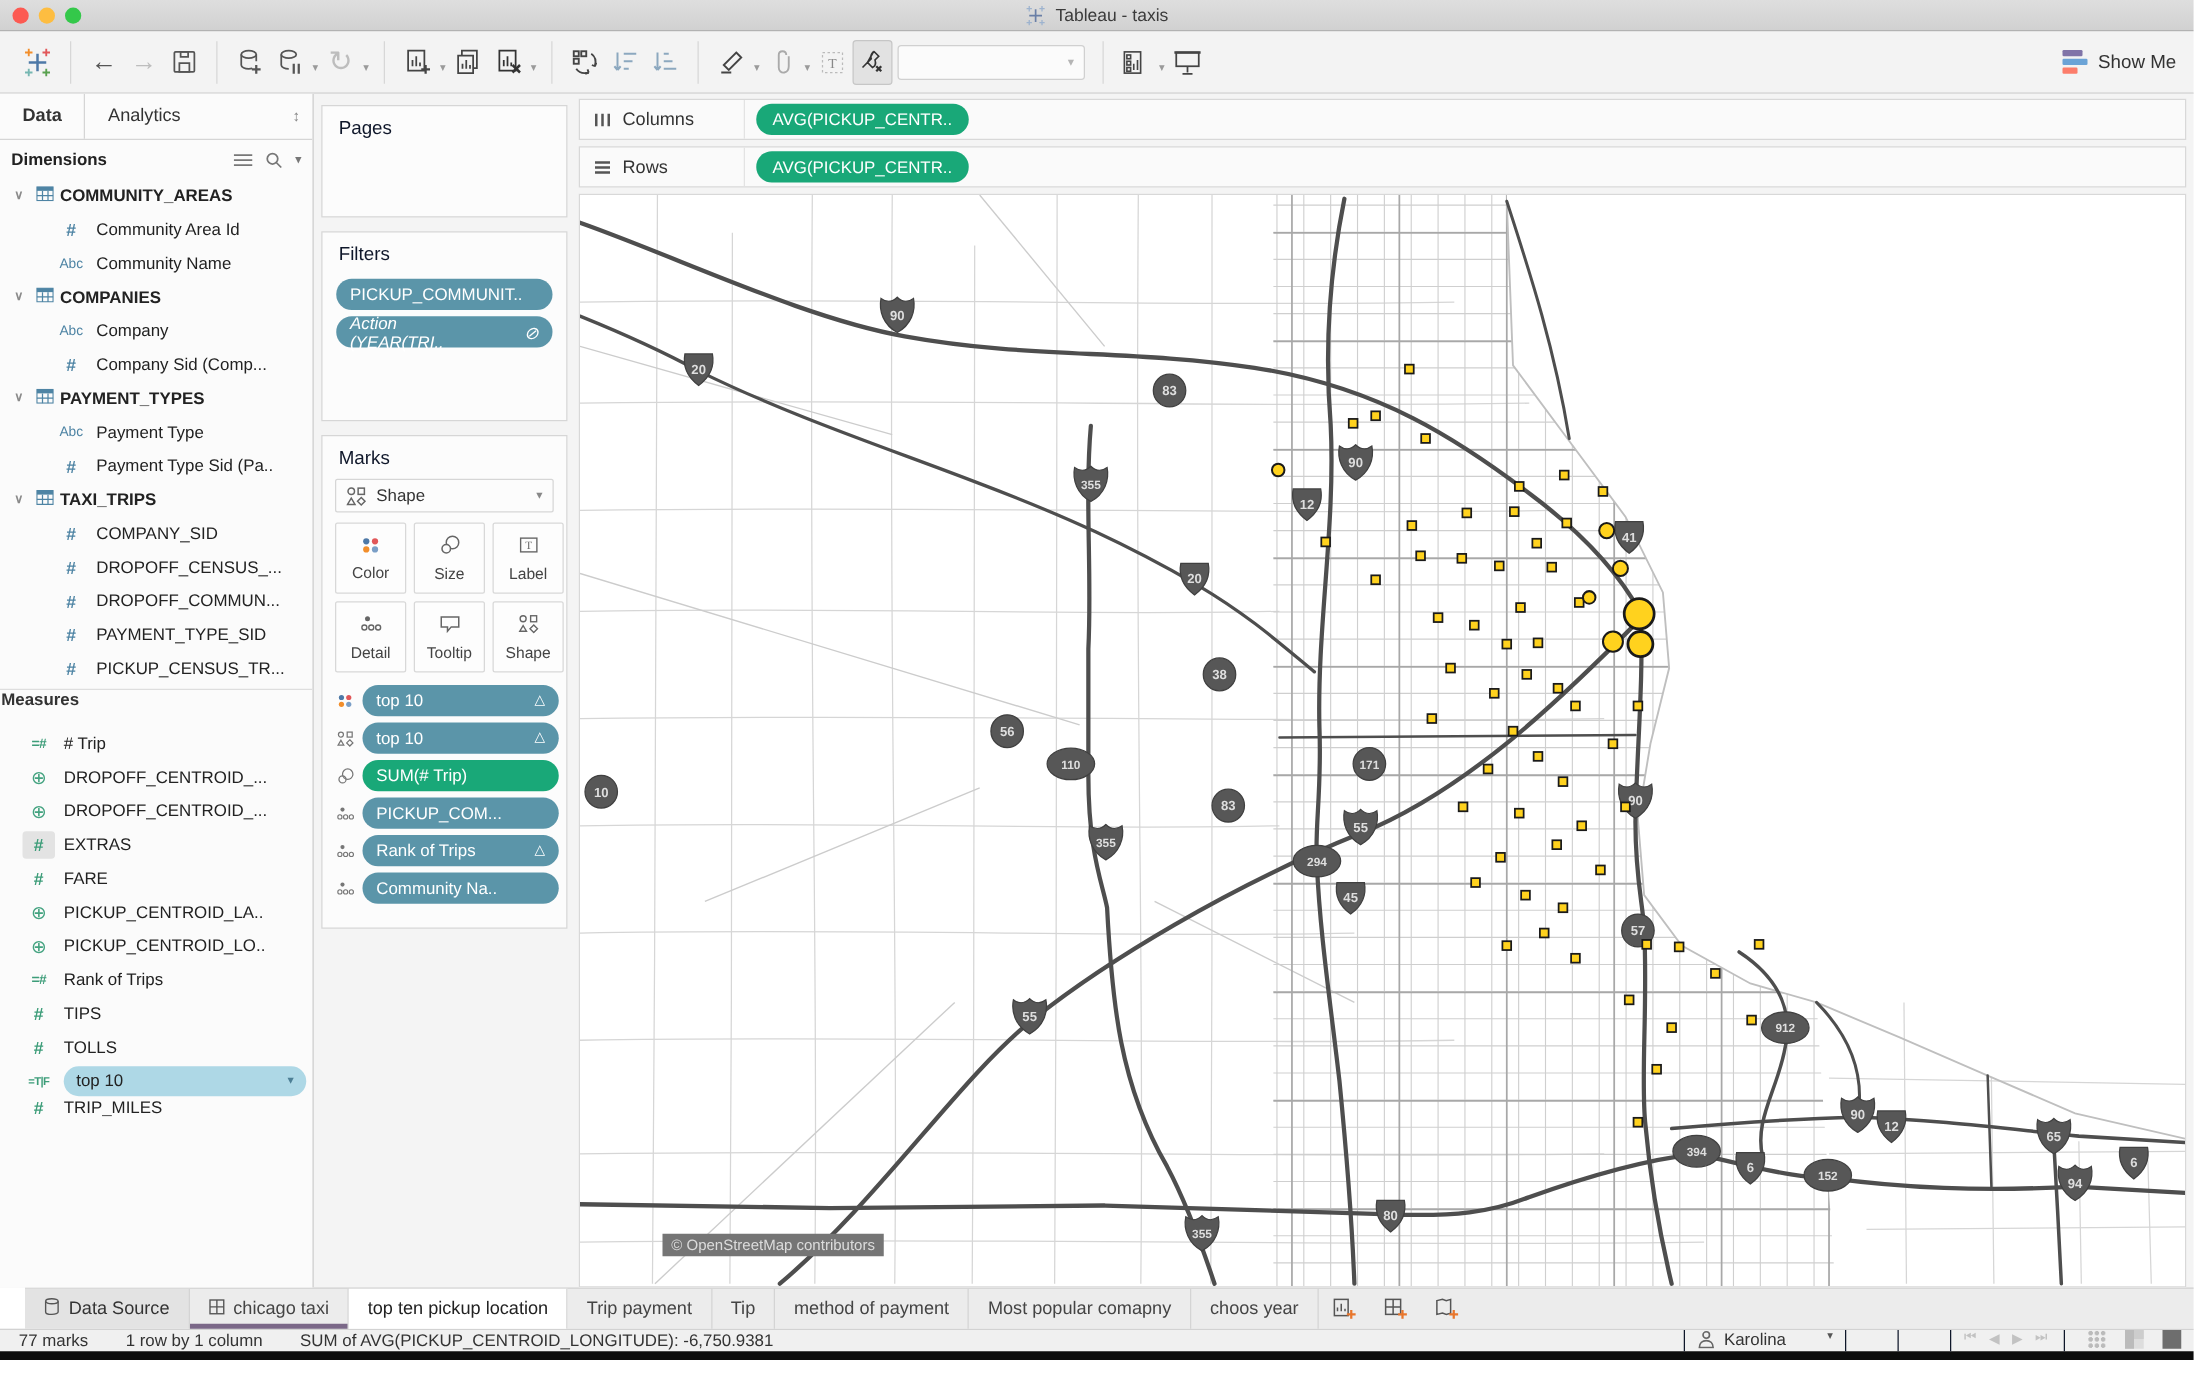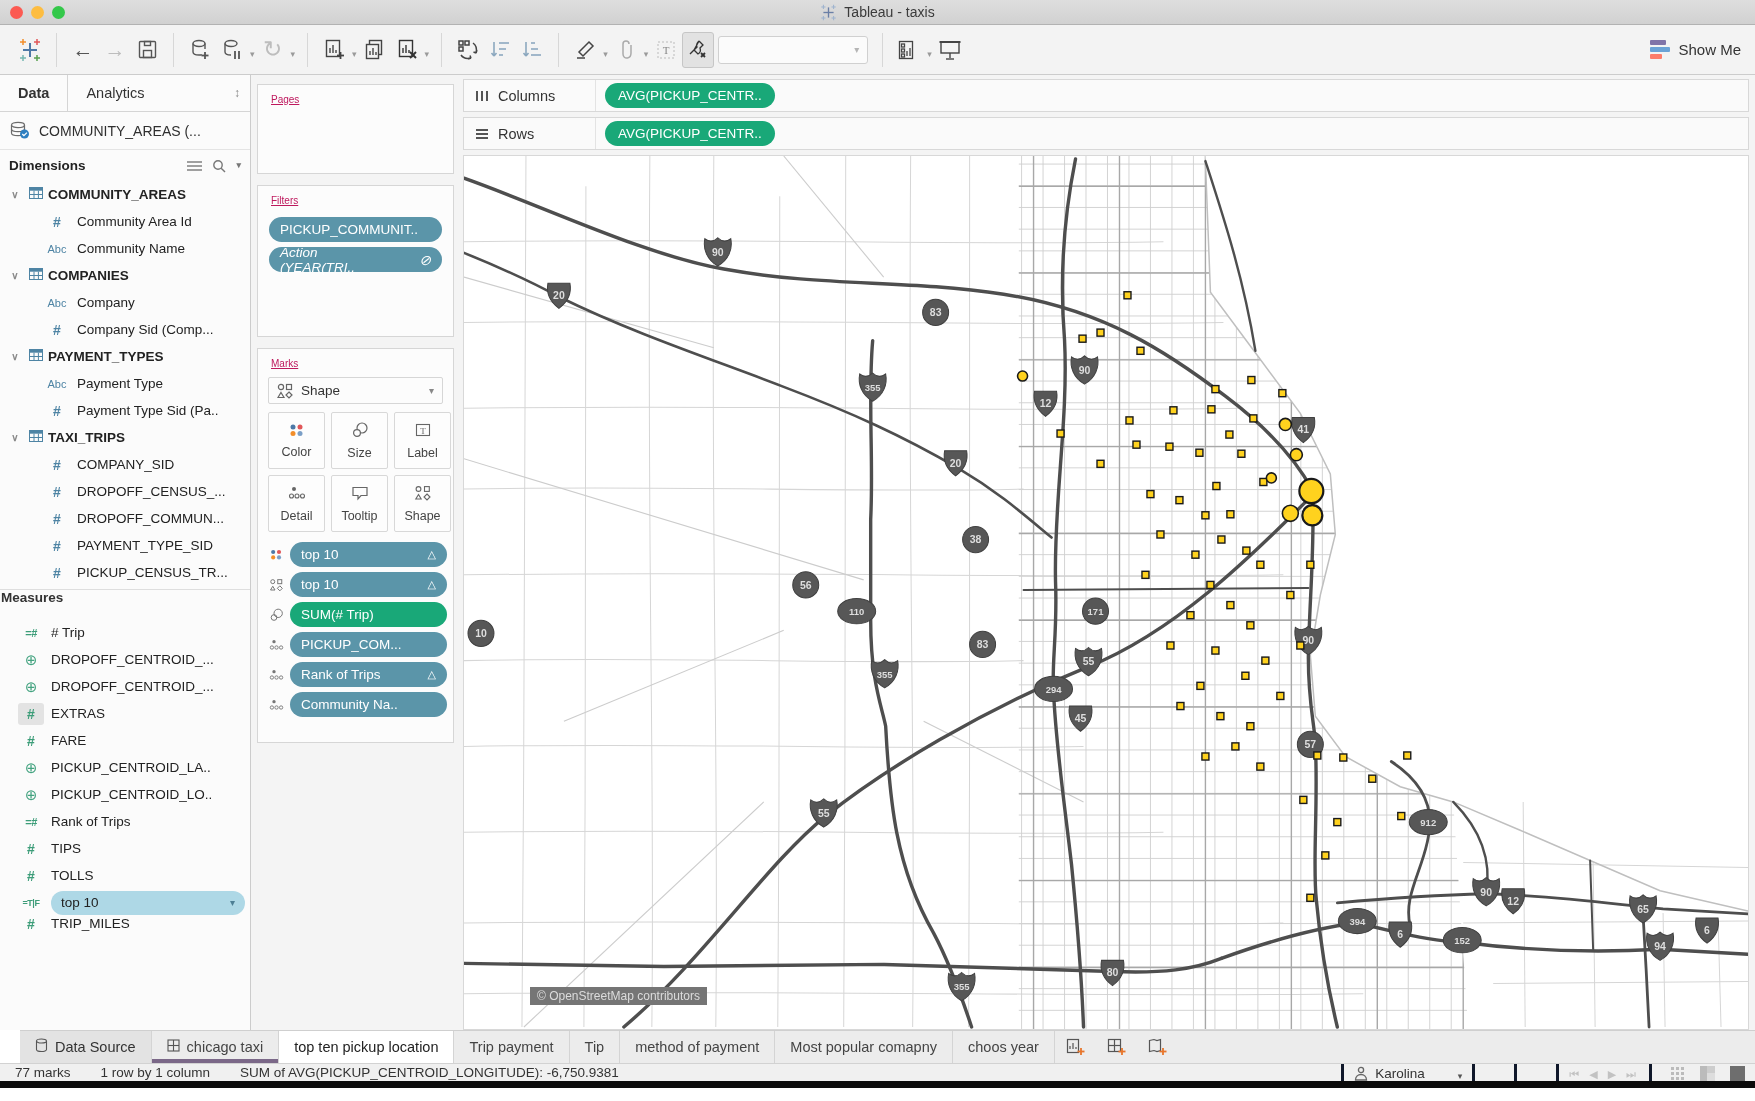--- a/index.html
+++ b/index.html
@@ -61,21 +61,21 @@
   .ic.geo { color:#44a380; font-size:15px; }
   .ic.calc { color:#3d9d79; font-size:11px; font-weight:bold; letter-spacing:-0.5px; }
   .ic.hl { background:#e3e3e3; border-radius:3px; height:22px; }
   .sel-pill { flex:1; margin-right:5px; background:#aed8e6; border-radius:12px; height:24px;
     display:flex; align-items:center; padding:0 10px; justify-content:space-between; }
   .sel-pill .dd { color:#4d7f95; font-size:10px; }
   .frow.cut { height:15px; overflow:hidden; }
   
   .shelfcol { width:212px; padding:9px 9px 0 6px; display:flex; flex-direction:column; gap:11px; }
   .card { background:#fcfcfc; border:1px solid #d6d6d6; }
-  .card-title { font-size:10px; color:#be185d; padding:9px 13px 6px 13px;text-decoration:underline; }
+  .card-title { font-size:15px; color:#0f172a; padding:9px 13px 6px 13px; }
   .card.pages { height:90px; }
   .card.filters { height:152px; }
   .card.marks { height:395px; }
   .fpill { height:25px; border-radius:13px; background:#5b95a9; color:#fff; font-size:13.5px;
     display:flex; align-items:center; padding:0 11px; margin:5px 11px; justify-content:space-between; }
   .fpill .lasso { font-size:14px; color:#fff; }
   .fpill.it { font-style:italic; }
   .mark-type { margin:2px 10px 8px 10px; height:27px; border:1px solid #d6d6d6; border-radius:2px;
     display:flex; align-items:center; gap:8px; padding:0 8px; font-size:13.5px; color:#333; }
   .mark-type .dd { margin-left:auto; color:#888; font-size:10px; }
@@ -108,21 +108,21 @@
   .sheet-tab.ds { background:#e3e3e3; color:#333; }
   .sheet-tab.active { background:#fff; color:#222;text-align:center; }
   .sheet-tab .ul { position:absolute; left:0; right:0; bottom:0; height:4px; background:#7b6888; }
   .newtab { width:41px; display:flex; align-items:center; justify-content:center; color:#666; }
   
   .statusbar { height:18px; background:#f0f0f0; border-top:1px solid #d2d2d2; display:flex;
     align-items:center; font-size:13.5px; color:#333; }
   .sb-item { margin-left:30px; }
   .sb-item.first { margin-left:15px; }
   .sb-right { margin-left:auto; display:flex; align-items:stretch; height:100%; }
-  .sb-cell { border-left:3px solid #0f172a; display:flex; align-items:flex-end; padding:0 10px; gap:7px; }
+  .sb-cell { border-left:1px solid #0f172a; display:flex; align-items:flex-start; padding:0 10px; gap:7px; }
   .sb-cell.empty { width:42px; }
   .sb-nav { color:#c2c2c2; font-size:11px; letter-spacing:3px; }
   .vt { width:15px; height:15px; margin-left:8px; display:inline-block; }
   .vt.dots { background:radial-gradient(#bbb 1.6px, transparent 1.7px); background-size:5px 5px; }
   .vt.half { background:linear-gradient(90deg,#bbb 46%,transparent 46%),linear-gradient(#cdcdcd 46%,transparent 46%); background-color:#ddd; }
   .vt.solid { background:#6e6e6e; }
   .blackstrip { height:7px; background:#0c0c0c; }
   .glyph { line-height:1; }
 </style>
 </head>
@@ -339,32 +339,20 @@
   </span>
 </div>
 
 <div class="main">
 
   <div class="datapane">
     <div class="pane-tabs">
       <div class="pane-tab active">Data</div>
       <div class="pane-tab second">Analytics</div>
       <div class="pane-sort glyph">↕</div>
-    </div>
-    <div class="ds-row">
-      <svg width="22" height="19" viewBox="0 0 22 19">
-        <g fill="none" stroke="#6b6b6b" stroke-width="1.2">
-          <ellipse cx="9" cy="4" rx="6.5" ry="2.6"></ellipse>
-            <path d="M2.5,4 V12 C2.5,13.5 5.4,14.6 9,14.6 C12.6,14.6 15.5,13.5 15.5,12 V4"></path>
-          <path d="M2.5,8 C2.5,9.5 5.4,10.6 9,10.6 C12.6,10.6 15.5,9.5 15.5,8"></path>
-        </g>
-        <circle cx="15.5" cy="13" r="4.5" fill="#2e7fc1"></circle>
-        <path d="M13.3,13 l1.6,1.6 l3,-3" stroke="#fff" stroke-width="1.3" fill="none"></path>
-      </svg>
-      <span>COMMUNITY_AREAS (...</span>
     </div>
     <div class="dim-header">
       <span>Dimensions</span>
       <span class="sp"></span>
       <span class="hdr-ic">
         <svg width="15" height="12" viewBox="0 0 15 12" stroke="#777" stroke-width="1.4">
             <line x1="0" y1="2" x2="15" y2="2"></line>
             <line x1="0" y1="6" x2="15" y2="6"></line>
             <line x1="0" y1="10" x2="15" y2="10"></line>
           </svg>

